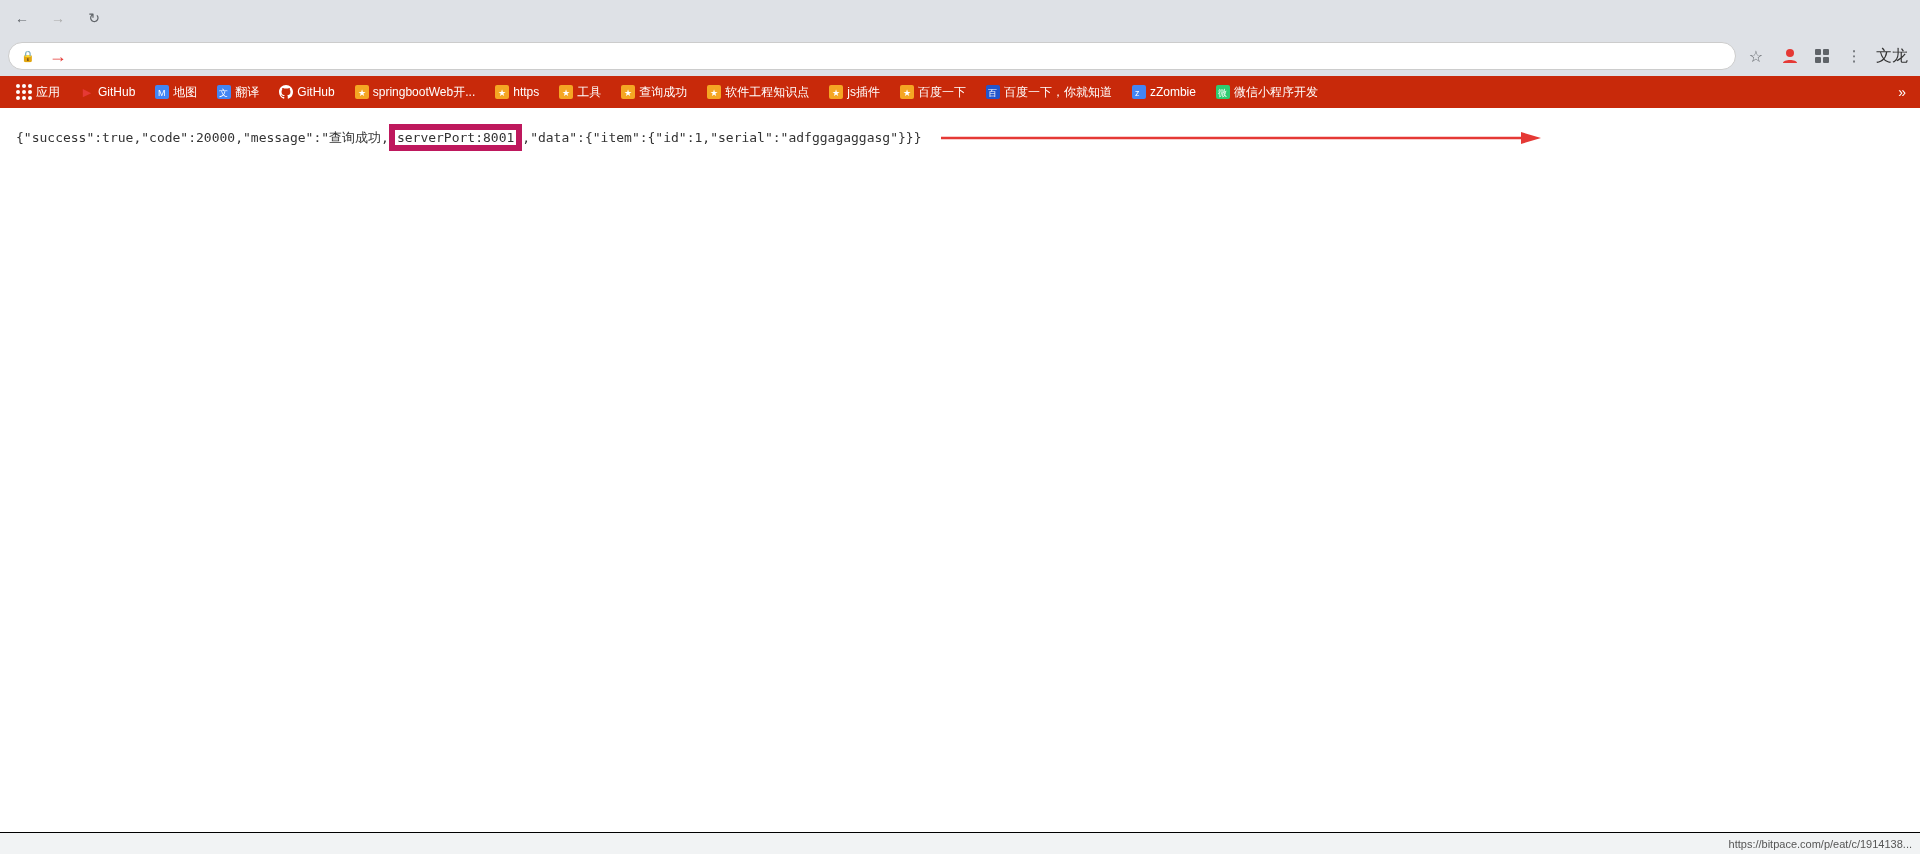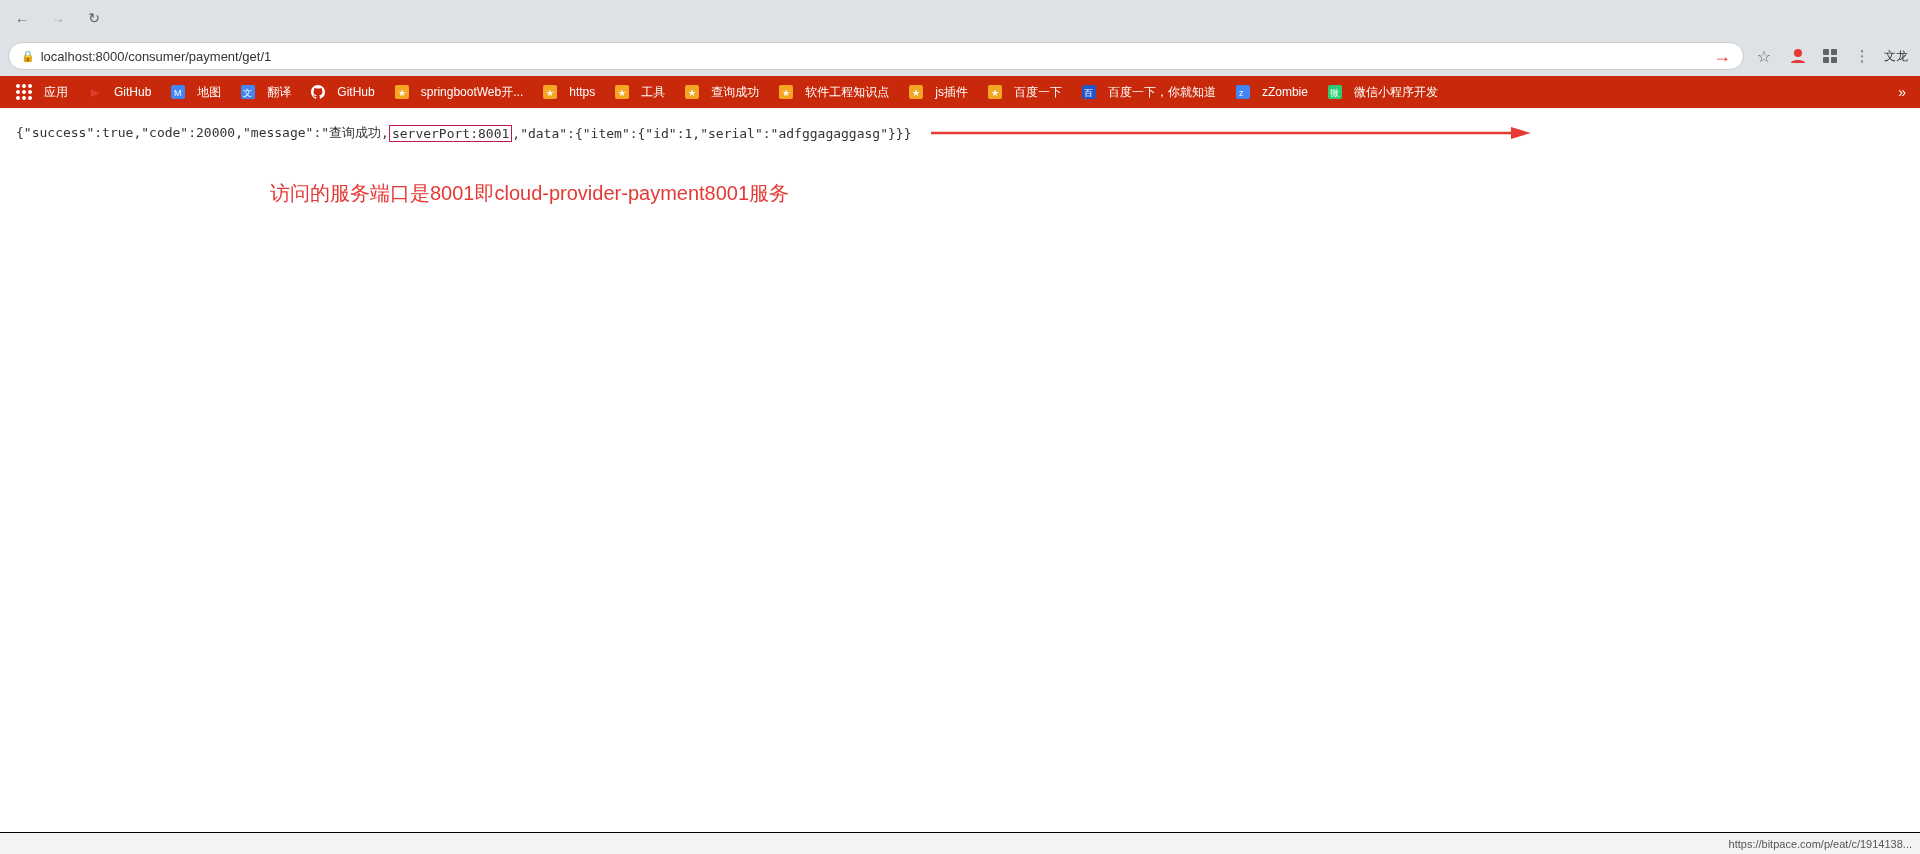--- a/index.html
+++ b/index.html
@@ -72,36 +72,36 @@
     .toolbar-icon {
       width: 28px; height: 28px;
       border: none; background: transparent;
       cursor: pointer;
       font-size: 15px;
       color: #5f6368;
       display: flex; align-items: center; justify-content: center;
       border-radius: 50%;
     }
     .lang-text {
-      font-size: 12px;
+      font-size: 16px;
       color: #333;
       padding: 2px 4px;
     }
 
     
     .bookmarks-bar {
       background: #c8290a;
       height: 32px;
       display: flex;
       align-items: center;
       padding: 0 8px;
       gap: 4px;
     }
     .bookmark-item {
-      display: flex; align-items: center; gap: 12px;
+      display: flex; align-items: center; gap: 4px;
       padding: 2px 8px;
       border-radius: 3px;
       cursor: pointer;
       color: #fff;
       font-size: 12px;
       white-space: nowrap;
     }
     .bookmark-icon {
       width: 14px; height: 14px;
       display: flex; align-items: center; justify-content: center;
@@ -122,21 +122,21 @@
     }
     .json-response {
       font-family: monospace;
       font-size: 13px;
       color: #333;
       padding: 4px 8px;
       display: flex;
       align-items: center;
     }
     .server-port-highlight {
-      border: 1px solid #be185d;
+      border: 6px solid #be185d;
       padding: 0 2px;
       background: #fff;
     }
 
     
     .url-row-annotation {
       position: relative;
     }
 
     .annotation-text {
@@ -181,21 +181,20 @@
 
 <div class="chrome-top">
   <button class="nav-btn">←</button>
   <button class="nav-btn disabled">→</button>
   <button class="nav-btn">↻</button>
 </div>
 
 <div class="address-bar-row url-row-annotation">
   <div class="address-bar">
     <span style="color:#aaa; font-size:11px; margin-right:6px;">🔒</span>
-    <span class="address-text">localhost:8000/consumer/payment/get/1</span>
     <span class="address-arrow">→</span>
   </div>
   <button class="star-btn">☆</button>
   <div class="toolbar-icons">
     <button class="toolbar-icon">
       <svg width="18" height="18" viewBox="0 0 18 18">
           <circle cx="9" cy="6" r="4" fill="#e53935"></circle>
           <path d="M2 16c0-4 14-4 14 0" fill="#e53935"></path>
         </svg>
     </button>
@@ -376,20 +375,17 @@
     </span>
 
     <span style="display:inline-flex; align-items:center; margin-left: 12px;">
       <svg width="600" height="20" viewBox="0 0 600 20">
         <line x1="0" y1="10" x2="580" y2="10" stroke="#e53935" stroke-width="2.5"></line>
         <polygon points="580,4 600,10 580,16" fill="#e53935"></polygon>
       </svg>
     </span>
   </div>
 
-  <div class="annotation-text">
-    <span>访问的服务端口是8001即cloud-provider-payment8001服务</span>
-  </div>
 </div>
 
 <div class="status-bar">
   <span class="status-url">https://bitpace.com/p/eat/c/1914138...</span>
 </div>
 
 </body></html>

